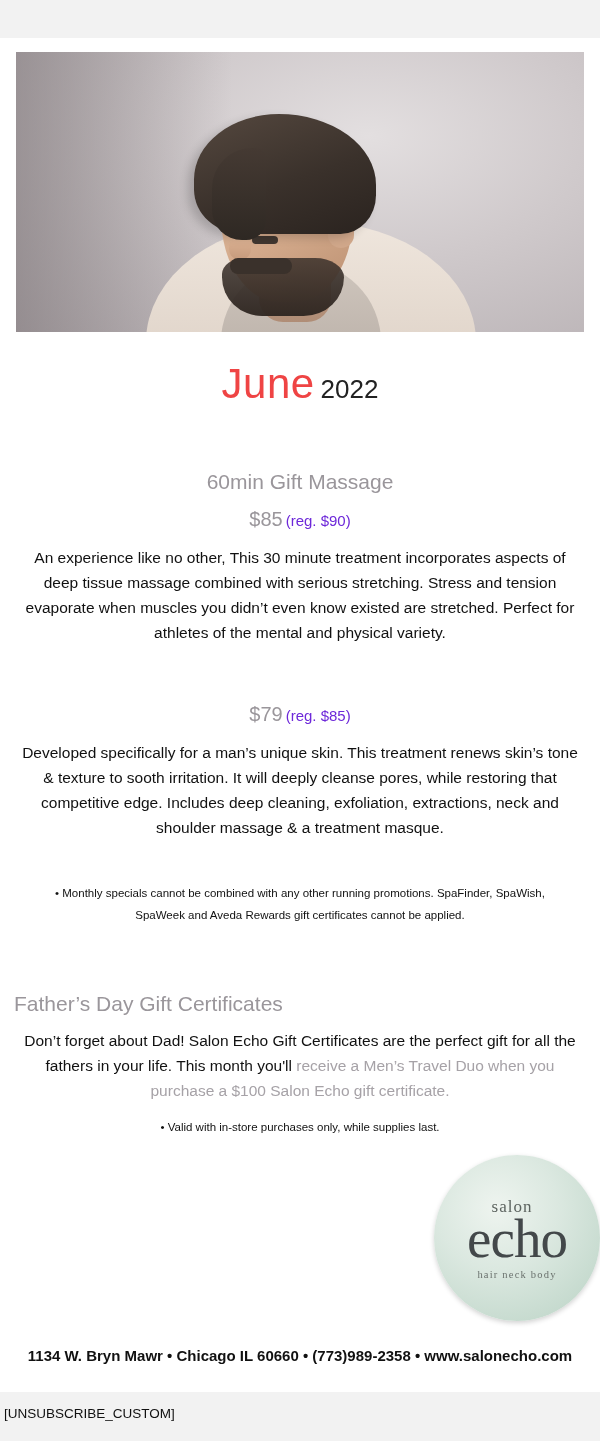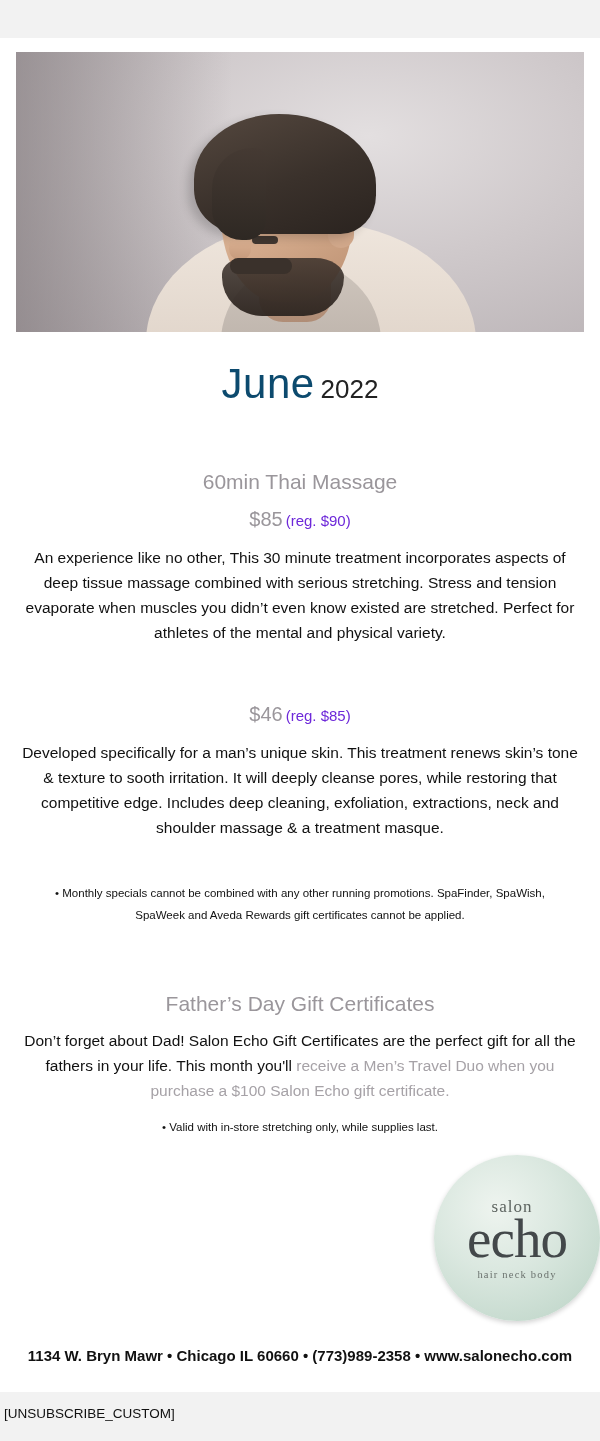--- a/index.html
+++ b/index.html
@@ -159,21 +159,21 @@
     border-radius: 10px 4px 12px 12px;
   }
 
   .month-line {
     text-align: center;
     padding: 28px 0 4px 0;
     background: #ffffff;
   }
   .month-line .month {
     font-size: 42px;
-    color: #0c4a6e;
+    color: #ef4444;
     letter-spacing: 0.5px;
   }
   .month-line .year {
     font-size: 26px;
     color: #222222;
     margin-left: 6px;
   }
 
   .section {
     background: #ffffff;
@@ -212,21 +212,20 @@
   }
   .fineprint {
     text-align: center;
     font-size: 11.5px;
     line-height: 22px;
     color: #111;
     max-width: 520px;
     margin: 8px auto;
   }
   .gift-title {
-    text-align: center;
     font-size: 21px;
     color: #9a969b;
     margin: 0 0 12px 0;
   }
   .gift-desc {
     text-align: center;
     font-size: 15.5px;
     line-height: 25px;
     color: #111;
     max-width: 566px;
@@ -325,53 +324,53 @@
       </div>
     </div>
 
     <div class="month-line">
       <span class="month">June</span><span class="year">2022</span>
     </div>
 
     <div class="spacer-lg"></div>
 
     <div class="section">
-      <div class="svc-title">60min Thai Massage</div>
+      <div class="svc-title">60min Gift Massage</div>
       <div class="svc-price">
         <span class="amt">$85</span><span class="reg">(reg. $90)</span>
       </div>
       <div class="svc-desc">An experience like no other, This 30 minute treatment incorporates aspects of deep tissue massage combined with serious stretching. Stress and tension evaporate when muscles you didn’t even know existed are stretched. Perfect for athletes of the mental and physical variety.</div>
     </div>
 
     <div class="spacer-lg"></div>
 
     <div class="section">
       <div class="svc-price">
-        <span class="amt">$46</span><span class="reg">(reg. $85)</span>
+        <span class="amt">$79</span><span class="reg">(reg. $85)</span>
       </div>
       <div class="svc-desc">Developed specifically for a man’s unique skin. This treatment renews skin’s tone &amp; texture to sooth irritation. It will deeply cleanse pores, while restoring that competitive edge. Includes deep cleaning, exfoliation, extractions, neck and shoulder massage &amp; a treatment masque.</div>
     </div>
 
     <div class="spacer-md"></div>
 
     <div class="section">
       <div class="fineprint">• Monthly specials cannot be combined with any other running promotions. SpaFinder, SpaWish, SpaWeek and Aveda Rewards gift certificates cannot be applied.</div>
     </div>
 
     <div class="spacer-lg"></div>
 
     <div class="section">
       <div class="gift-title">Father’s Day Gift Certificates</div>
       <div class="gift-desc"><span>Don’t forget about Dad! Salon Echo Gift Certificates are the perfect gift for all the fathers in your life. This month you'll </span><span class="muted">receive a Men’s Travel Duo when you purchase a $100 Salon Echo gift certificate.</span></div>
     </div>
 
     <div class="spacer-sm"></div>
 
     <div class="section">
-      <div class="fineprint-2">• Valid with in-store stretching only, while supplies last.</div>
+      <div class="fineprint-2">• Valid with in-store purchases only, while supplies last.</div>
     </div>
 
     <div class="logo-wrap">
       <div class="logo">
         <div class="salon">salon</div>
         <div class="echo">echo</div>
         <div class="tag">hair  neck  body</div>
       </div>
     </div>
 

